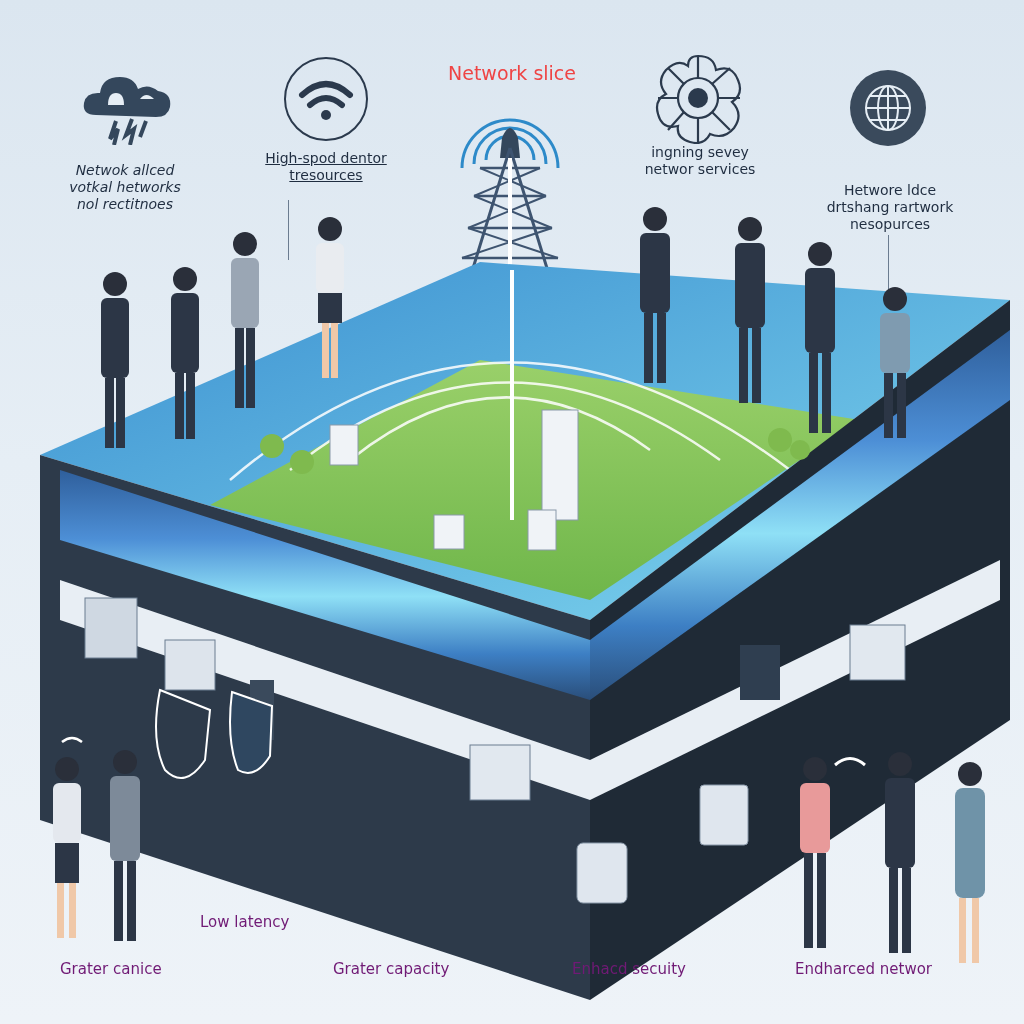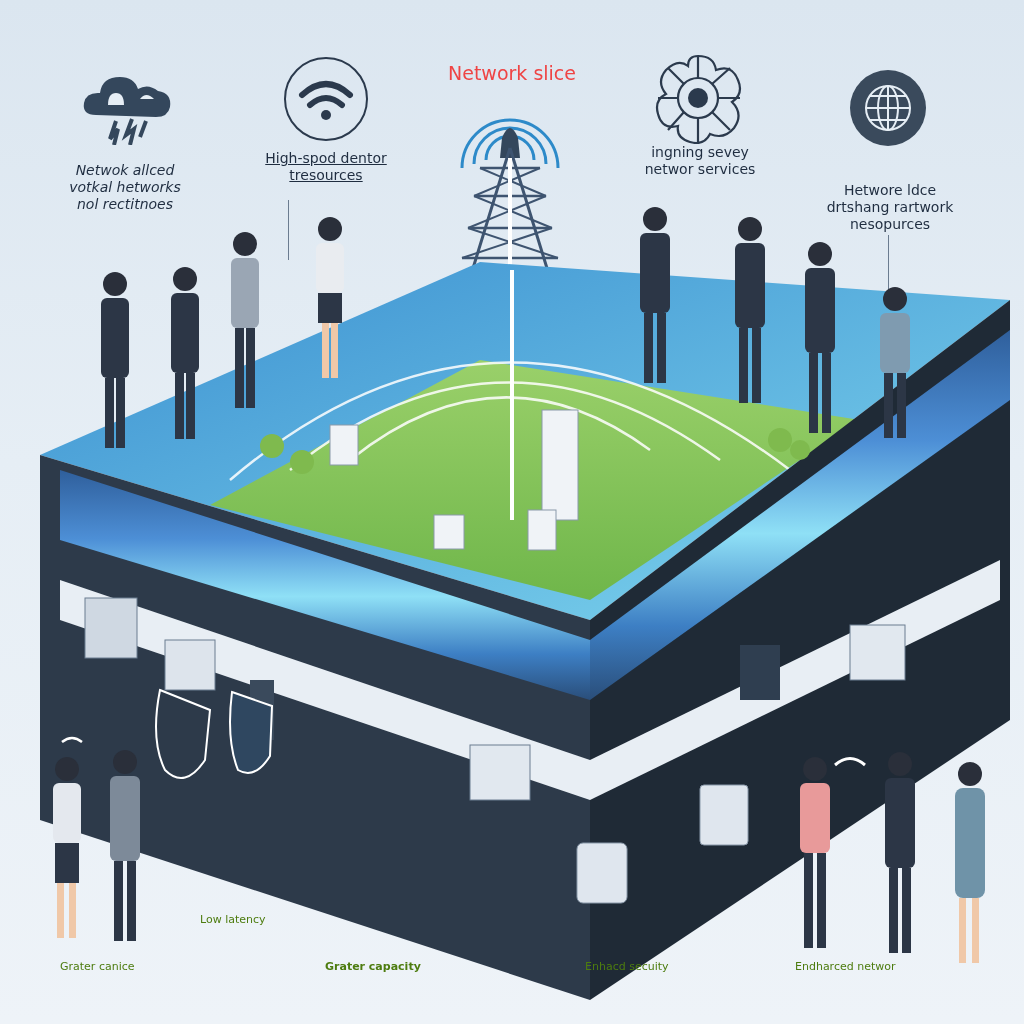--- a/index.html
+++ b/index.html
@@ -2,21 +2,21 @@
 <html><head>
 <meta charset="utf-8">
 <style>
   html,body{margin:0;padding:0;}
   body{width:1024px;height:1024px;overflow:hidden;position:relative;
     background:linear-gradient(180deg,#dbe6f0 0%,#e6eef5 45%,#eef3f8 100%);
     font-family:"DejaVu Sans","Liberation Sans",sans-serif;color:#1d2b3c;}
   .abs{position:absolute;}
   .label{position:absolute;text-align:center;font-size:14px;line-height:17px;color:#1f2d40;white-space:pre-line;}
   .title{position:absolute;left:0;width:1024px;top:62px;text-align:center;font-size:19px;color:#ef4444;}
-  .bottom-label{position:absolute;font-size:11px;color:#4d7c0f;}
+  .bottom-label{position:absolute;font-size:15px;color:#701a75;}
   .leader{position:absolute;width:1px;background:#6b7c90;}
   .person{position:absolute;}
   svg{display:block;}
 </style>
 </head>
 <body>
 
 <div class="title">Network slice</div>
 
 <div class="abs" style="left:78px;top:65px;">
@@ -256,15 +256,15 @@
     <svg width="50" height="210">
       <circle cx="25" cy="14" r="12" fill="#2a2f3a"></circle>
       <rect x="10" y="28" width="30" height="110" rx="8" fill="#6f93a8"></rect>
       <rect x="14" y="138" width="7" height="65" fill="#f0c8a8"></rect>
       <rect x="27" y="138" width="7" height="65" fill="#f0c8a8"></rect>
     </svg>
   </div>
 
 <div class="bottom-label" style="left:200px;top:913px;">Low latency</div>
 <div class="bottom-label" style="left:60px;top:960px;text-align:right;">Grater canice</div>
-<div class="bottom-label" style="left:325px;top:960px;font-weight:bold;">Grater capacity</div>
-<div class="bottom-label" style="left:572px;top:960px;margin-left:13px;">Enhacd secuity</div>
+<div class="bottom-label" style="left:333px;top:960px;">Grater capacity</div>
+<div class="bottom-label" style="left:572px;top:960px;">Enhacd secuity</div>
 <div class="bottom-label" style="left:795px;top:960px;">Endharced networ</div>
 
 </body></html>

